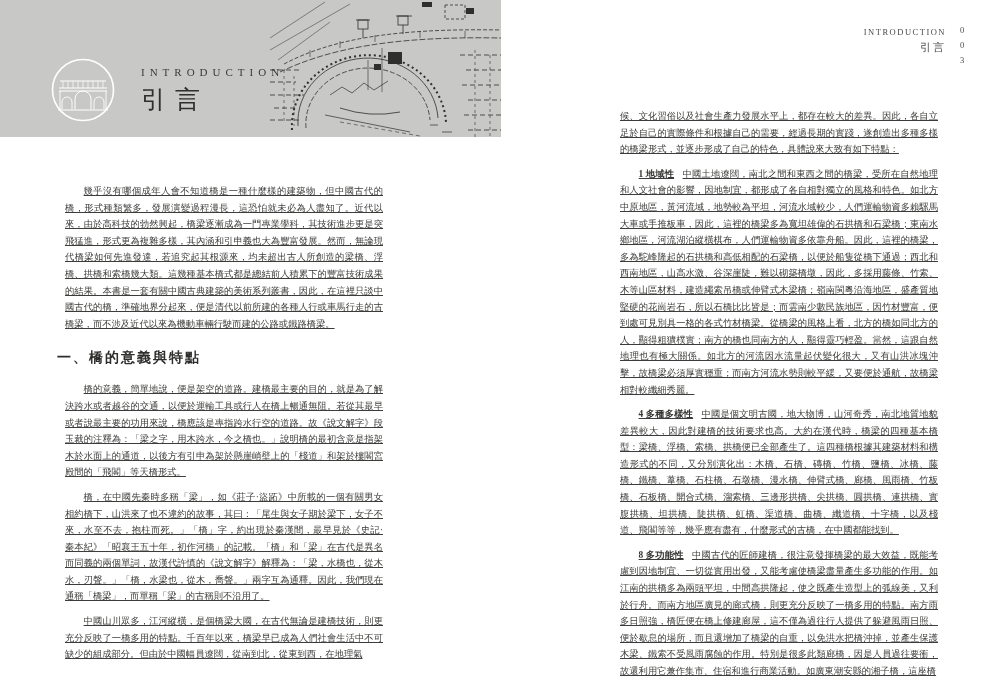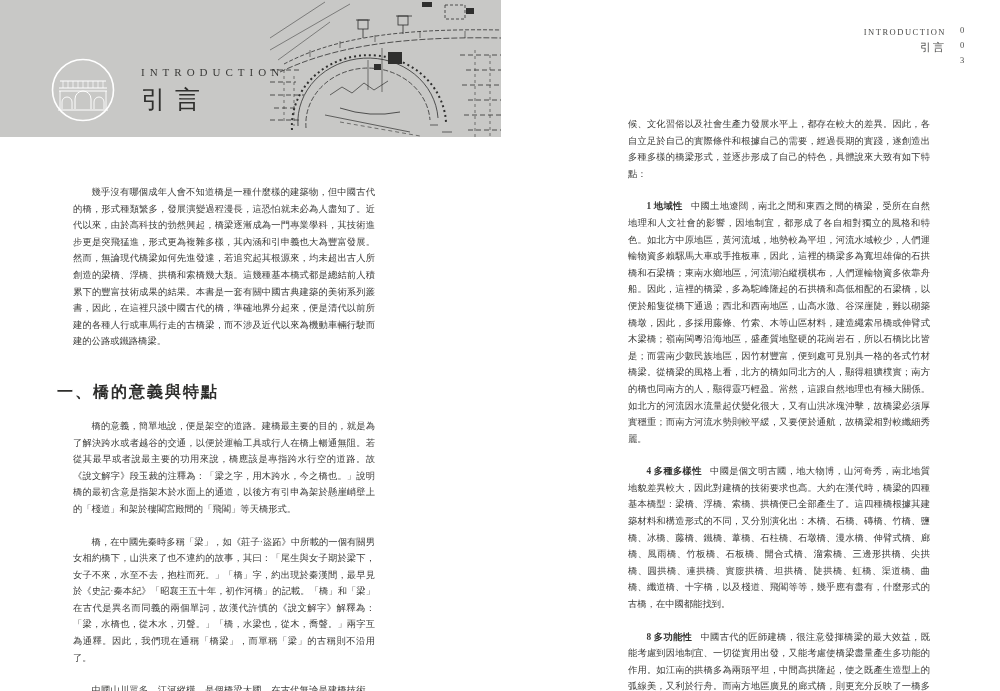--- a/index.html
+++ b/index.html
@@ -17,27 +17,27 @@
   
   .running-head{position:absolute;right:54px;top:27px;text-align:right;color:#4a4a48;}
   .rh-en{font-size:8.5px;letter-spacing:1.5px;}
   .rh-zh{font-size:11px;letter-spacing:2px;margin-top:3px;}
   .folio{
     position:absolute;left:957px;top:25px;font-size:8.5px;color:#4a4a48;
     writing-mode:vertical-rl;text-orientation:upright;letter-spacing:5px;
   }
   
   .col{position:absolute;width:334px;font-size:9.3px;line-height:16.6px;text-align:justify;}
-  .col.left{left:57px;top:168px;}
+  .col.left{left:57px;top:175px;}
   .col.right{left:612px;top:100px;}
-  .col p{margin:16px;text-indent:2em;}
+  .col p{margin:8px;text-indent:2em;text-decoration:underline;}
   .col p.noindent{text-indent:0;}
   .section-heading{
-    font-size:16px;font-weight:bold;color:#2e2e2c;letter-spacing:2px;
-    margin:32px 0 13px 0;text-indent:0;line-height:20px;
+    font-size:14px;font-weight:bold;color:#2e2e2c;letter-spacing:2px;
+    margin:16px 0 13px 0;text-indent:0;line-height:20px;
   }
   .pt{font-weight:bold;margin-right:0.9em;color:#343432;}
   svg{display:block;}
 </style>
 </head>
 <body>
 
 <div class="spread">
 
   <div class="band">

